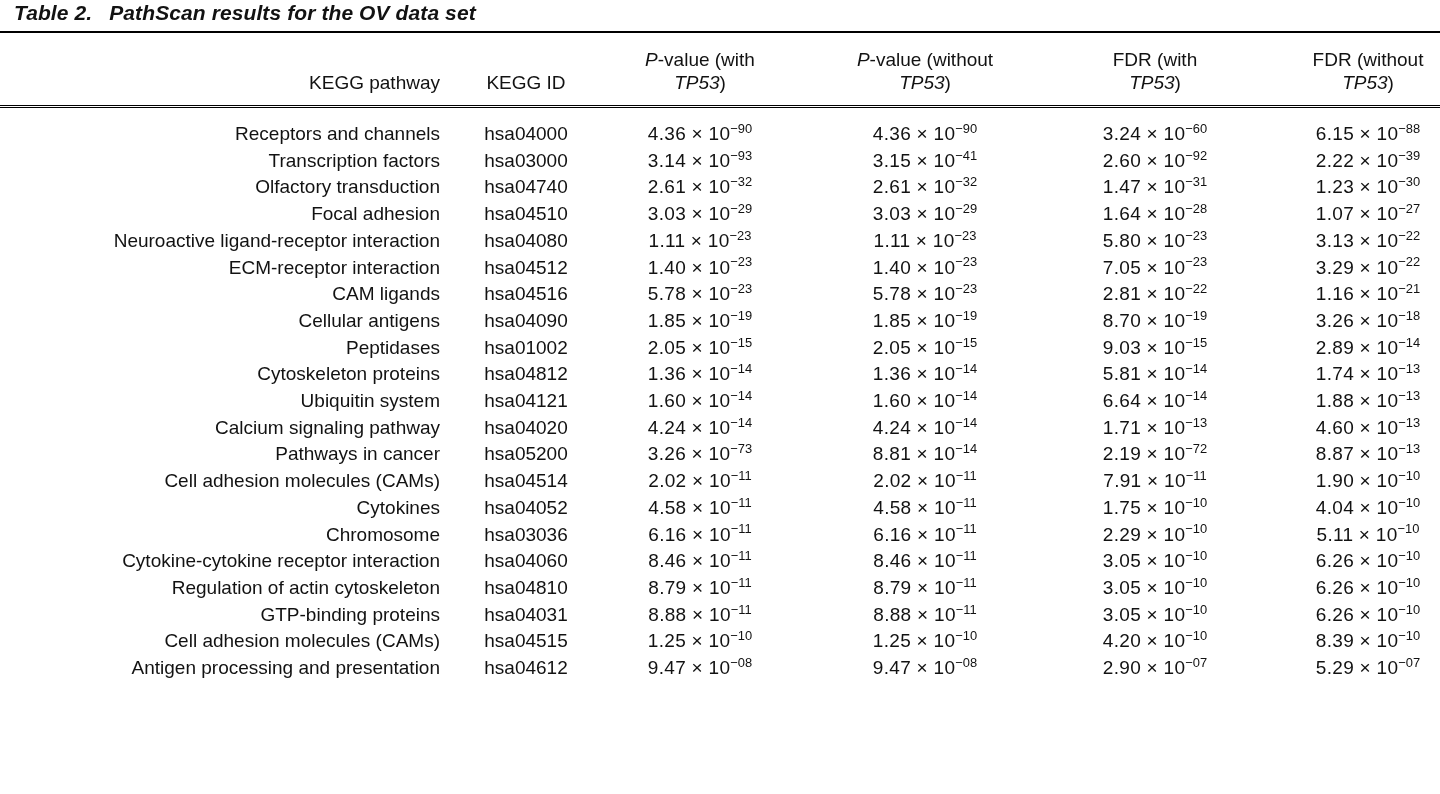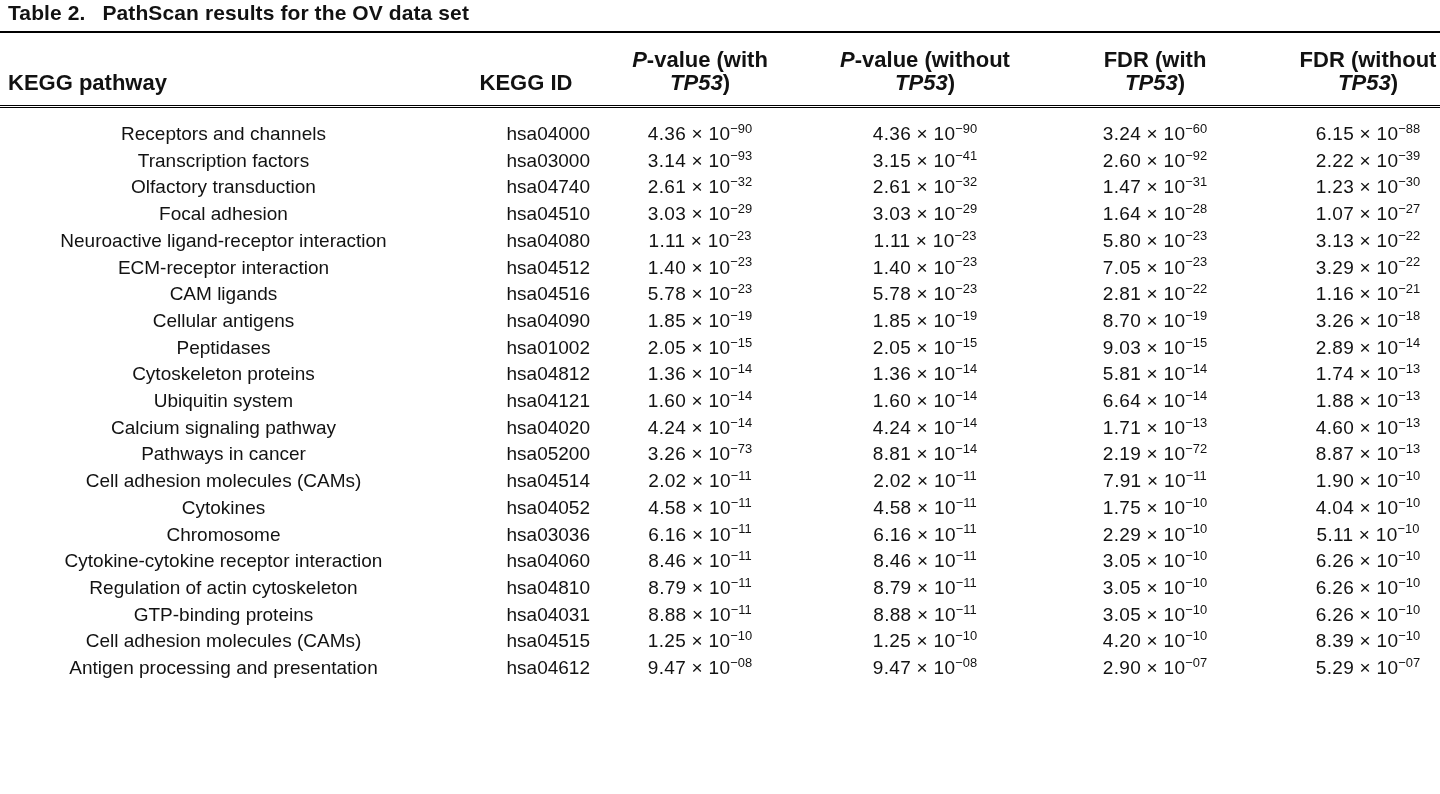--- a/index.html
+++ b/index.html
@@ -7,61 +7,62 @@
   body {
     width: 1440px; height: 794px;
     color: #121212;
     font-family: "Liberation Sans", sans-serif;
     overflow: hidden;
   }
   .page { width: 1440px; height: 794px; position: relative; background: #fff; }
 
   .table-title {
     font-size: 21px; font-weight: bold;
-    padding: 1px 0 6px 8px;
+    padding: 1px 0 6px 14px;
     border-bottom: 2.5px solid #000;
     letter-spacing: 0.1px;
+    font-style: italic;
   }
   .table-title .t-label { display: inline-block; margin-right: 17px; }
 
   table.results {
     width: 1440px;
     border-collapse: collapse;
     table-layout: fixed;
   }
   col.w-pathway { width: 440px; }
   col.w-kegg    { width: 150px; }
   col.w-pwith   { width: 220px; }
   col.w-pwo     { width: 230px; }
   col.w-fwith   { width: 230px; }
   col.w-fwo     { width: 170px; }
 
   thead th {
-    font-size: 22px; font-weight: bold;
+    font-size: 19px; font-weight: normal;
     vertical-align: bottom;
     padding: 15px 0 11px 0;
     line-height: 23px;
     border-bottom: 3px double #000;
   }
-  th.c-pathway { text-align: left; padding-left: 8px; }
+  th.c-pathway { text-align: right; padding-left: 8px; }
   th.c-kegg    { text-align: center; padding-left: 22px; }
   th.c-num     { text-align: center; }
   th.c-last    { padding-left: 26px; }
   thead i { font-style: italic; }
 
   tbody td {
     font-size: 19px;
     line-height: 24.7px;
     white-space: nowrap;
     vertical-align: baseline;
   }
   tbody tr:first-child td { padding-top: 14px; }
   tbody tr:last-child td  { padding-bottom: 5px; }
-  td.c-pathway { text-align: center; padding-left: 7px; }
-  td.c-kegg    { text-align: right; padding-left: 22px; }
+  td.c-pathway { text-align: right; padding-left: 7px; }
+  td.c-kegg    { text-align: center; padding-left: 22px; }
   td.c-num     { text-align: center; letter-spacing: 0.3px; }
   td.c-last    { padding-left: 26px; }
   td.c-num sup {
     font-size: 68%;
     vertical-align: baseline;
     position: relative; top: -0.55em;
     letter-spacing: 0;
   }
 </style>
 </head>

